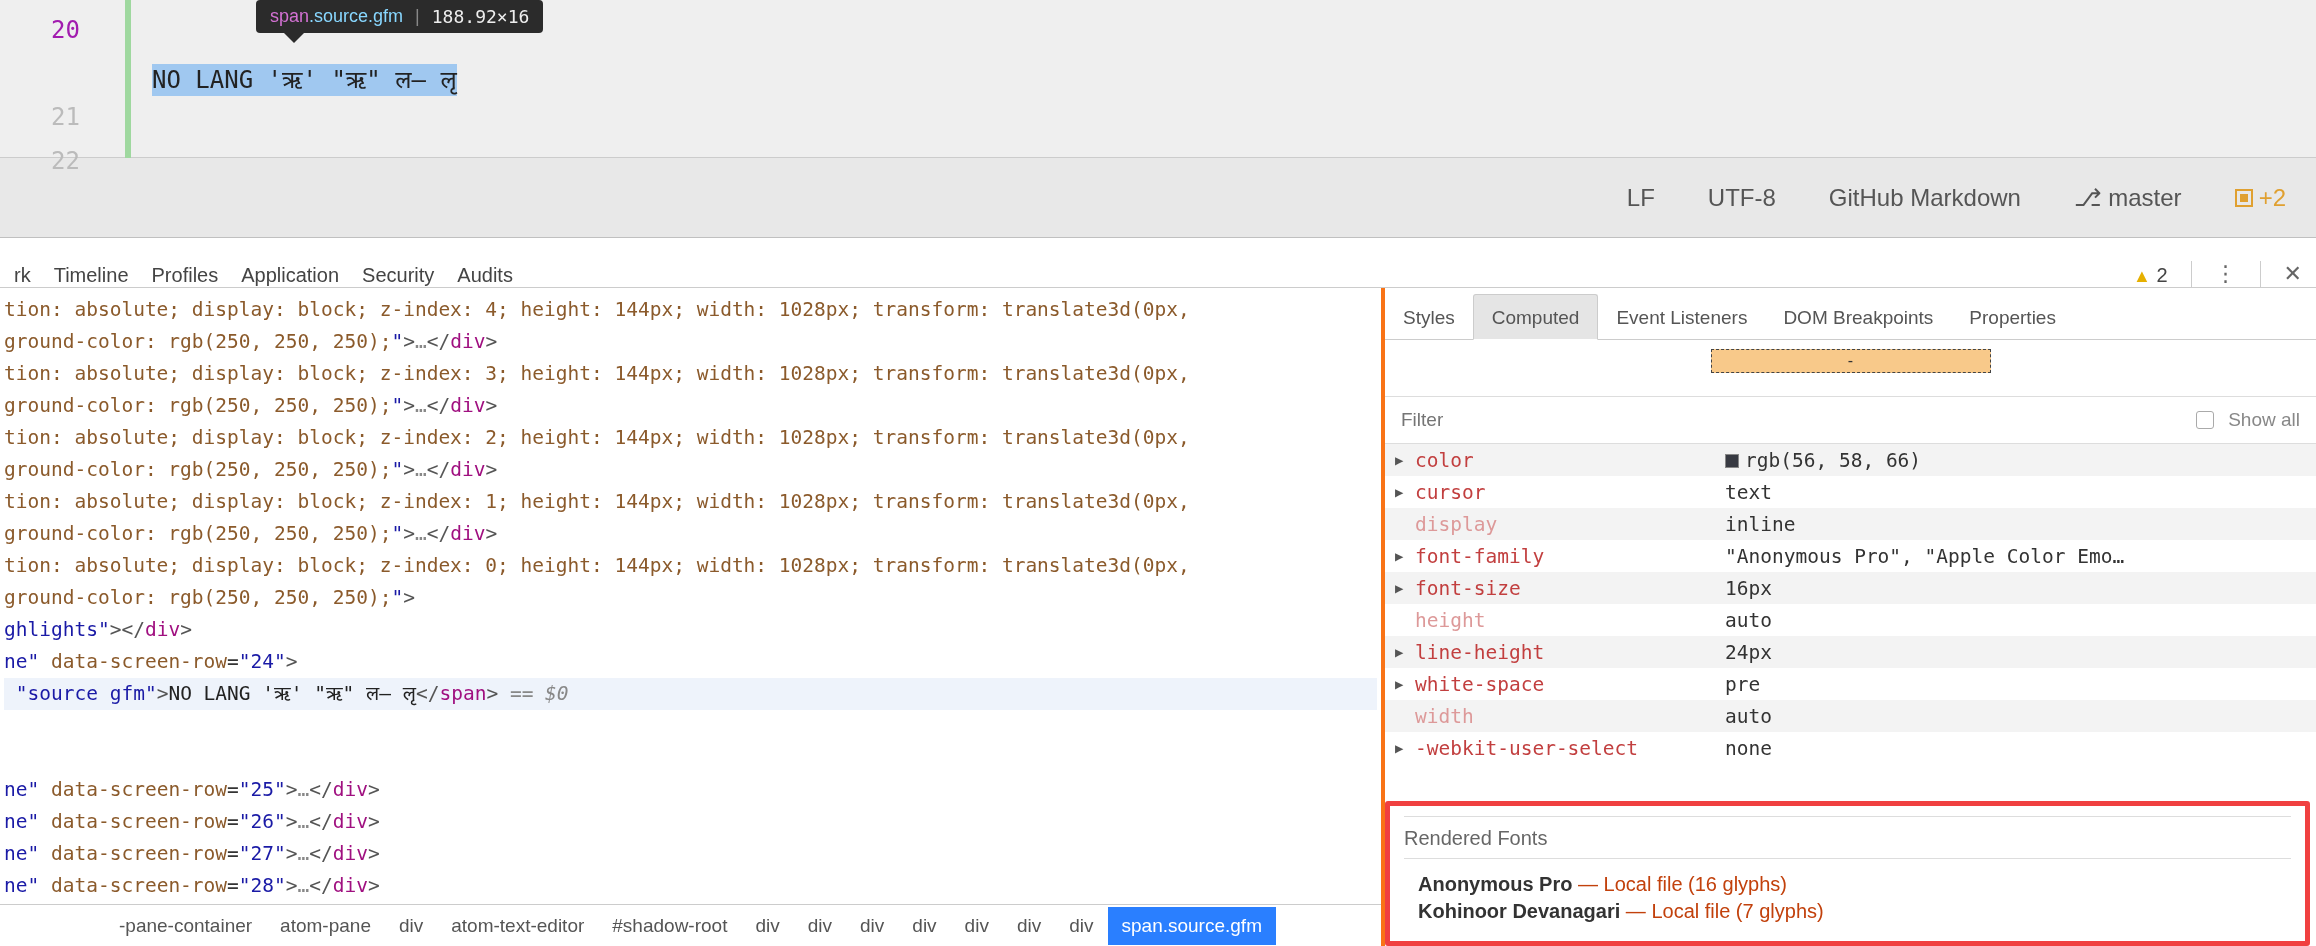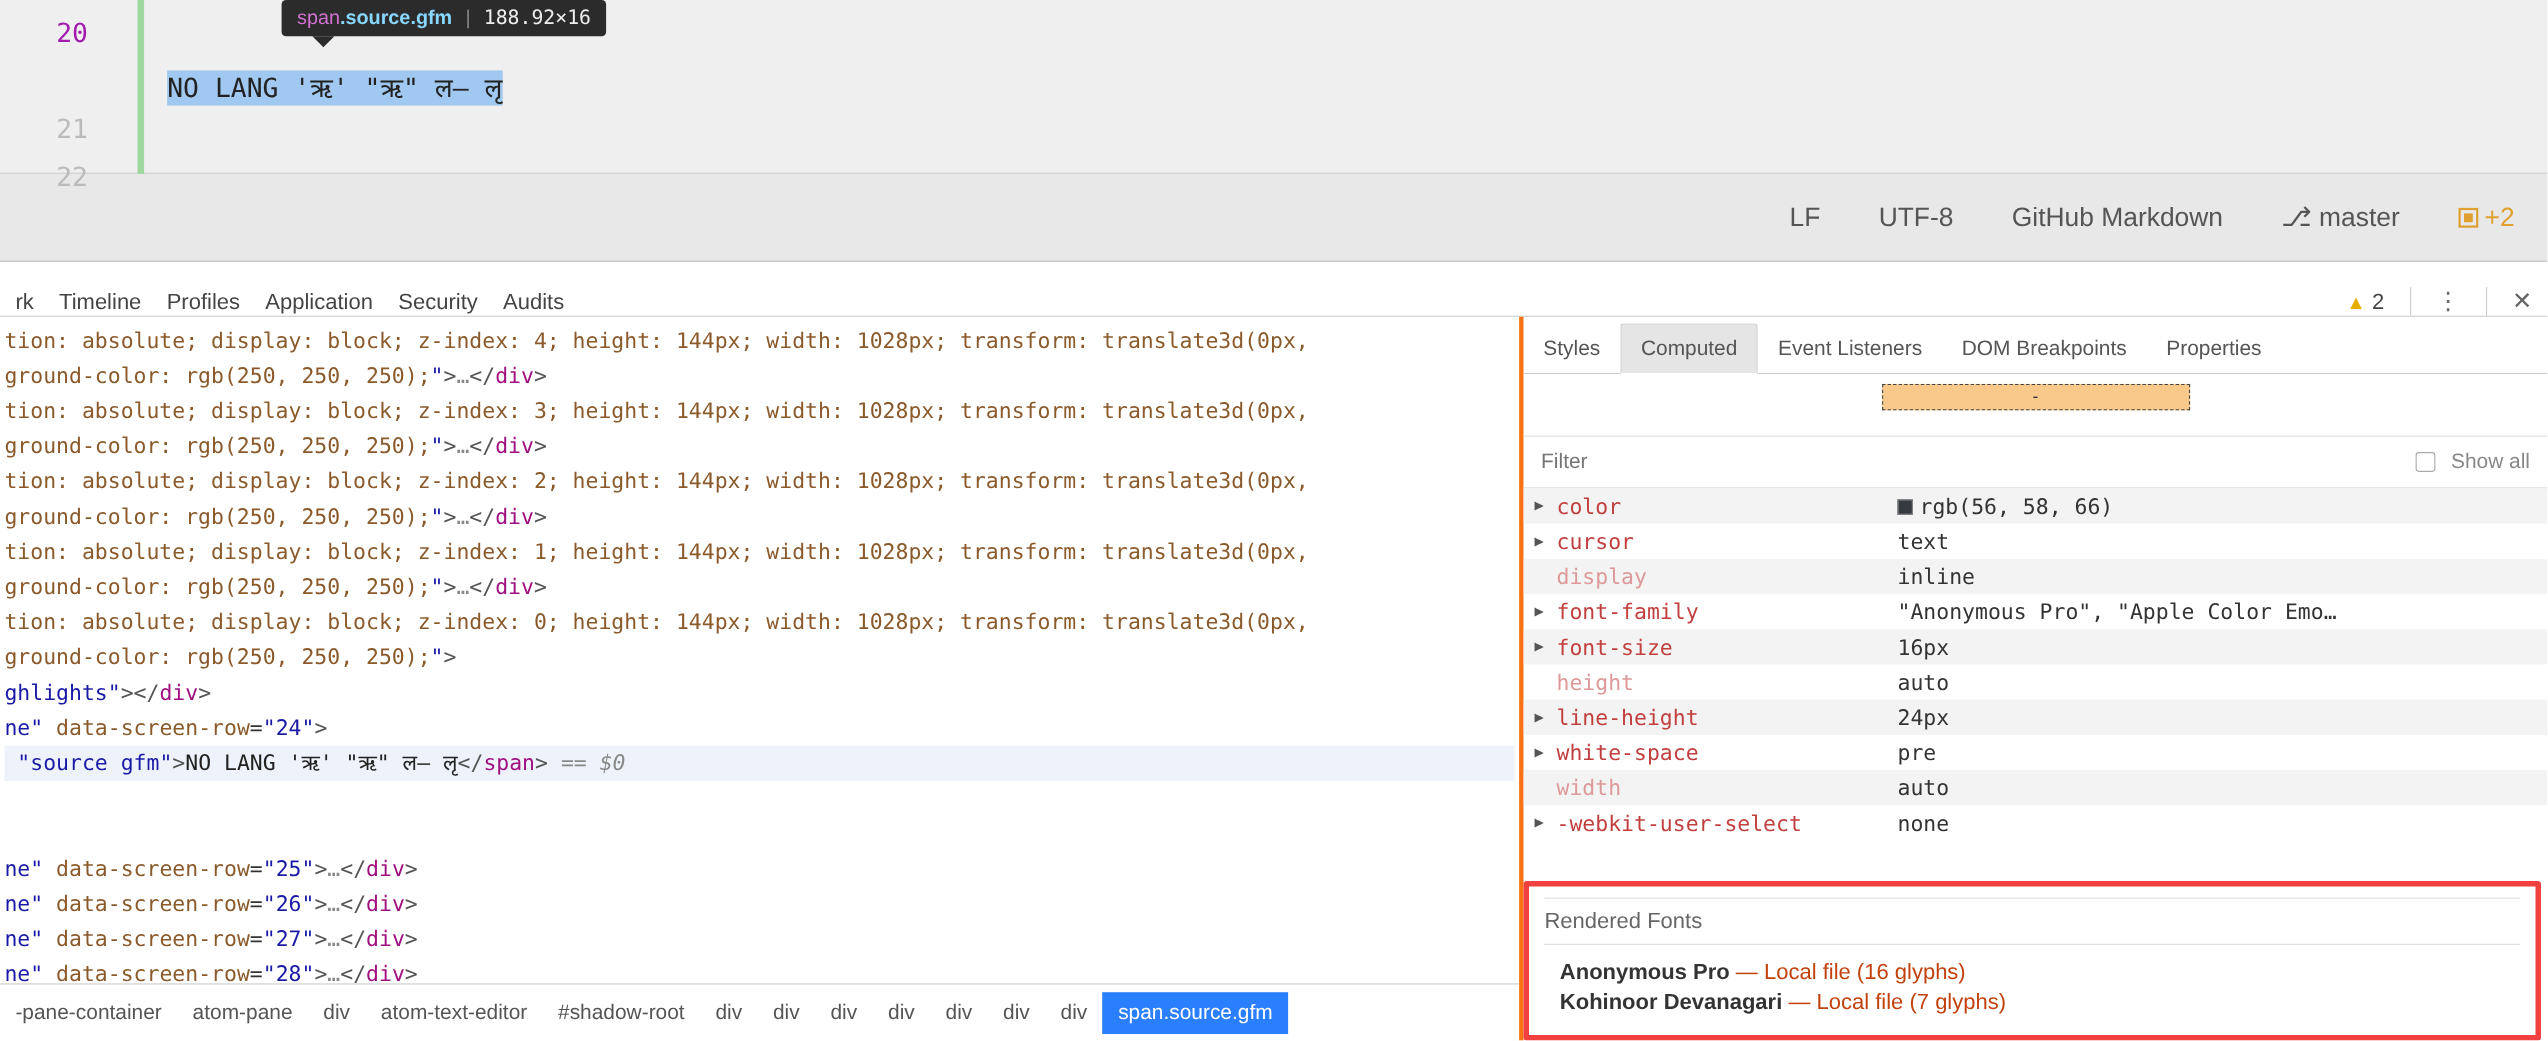--- a/index.html
+++ b/index.html
@@ -14,21 +14,21 @@
   .row22 { top:100px; height:40px; position:absolute; left:0; right:0; }
   .row20 .line-num { color:#a21caf; top:6px;padding-left:32px;}
   .row21 .line-num, .row22 .line-num { color:#bbb;margin-top:41px; }
   .row21 .line-num{ top:10px;} .row22 .line-num{top:6px;}
   .line-text { position:absolute; left:152px; top:10px; font-family:Menlo,monospace; font-size:24px; }
   .sel-text { background:#a0c8f0; color:#222; padding:2px 0; }
 
   
   .tooltip { position:absolute; left:256px; top:0; background:#2b2b2b; color:#ddd; border-radius:4px; padding:6px 14px; font-size:18px; display:flex; align-items:center; gap:12px; z-index:5;}
   .tooltip .tag { color:#d371d3; }
-  .tooltip .cls { color:#88d7ff;font-weight:bold; }
+  .tooltip .cls { color:#88d7ff; }
   .tooltip .sep { color:#888; }
   .tooltip .dim { color:#eee; font-family:Menlo,monospace;}
   .tooltip-arrow { position:absolute; left:28px; bottom:-10px; width:0; height:0; border-left:10px solid transparent; border-right:10px solid transparent; border-top:10px solid #2b2b2b; }
 
   
   .status-bar { height:80px; background:#e8e8e8; border-bottom:1px solid #c0c0c0; display:flex; justify-content:flex-end; align-items:center; padding-right:30px; gap:53px; font-size:24px; color:#555; }
   .branch-icon { display:inline-block; transform:rotate(0deg); }
   .changes { color:#e0a030; display:flex; align-items:center; gap:6px;}
   .changes-box { display:inline-block; width:18px; height:18px; border:2px solid #e0a030; position:relative;}
   .changes-box::after{content:""; position:absolute; left:3px; top:3px; width:8px; height:8px; background:#e0a030;}
@@ -49,21 +49,21 @@
   .code-block { flex:1; font-family:Menlo,monospace; font-size:19.5px; line-height:32px; padding:6px 4px; color:#333; overflow:hidden; white-space:pre; }
   .attr-name { color:#8b5a2b; }
   .attr-val { color:#1a1aa6; }
   .tagname { color:#a01080; }
   .comment { color:#888; }
   .punc { color:#555; }
   .text-content{ color:#222;}
   .eqq { color:#888; font-style:italic;}
   .hlrow { background:#eef3fb; display:block; }
 
-  .breadcrumb { height:52px; border-top:1px solid #ccc; display:flex; align-items:center; font-size:19px; color:#555; overflow:hidden;}
+  .breadcrumb { height:42px; border-top:1px solid #ccc; display:flex; align-items:center; font-size:19px; color:#555; overflow:hidden;justify-content:center;}
   .breadcrumb span { padding:0 14px; white-space:nowrap;}
   .breadcrumb .selcrumb { background:#2a7fff; color:#fff; padding:8px 14px;}
 
   
   .right-tabs { height:52px; border-bottom:1px solid #ccc; display:flex; align-items:flex-end; font-size:19px; color:#555;}
   .right-tabs .tab { padding:12px 18px 10px; cursor:pointer;}
   .right-tabs .tab.active { border:1px solid #ccc; border-bottom:1px solid #fff; background:#e5e5e5; position:relative; top:1px; border-radius:3px 3px 0 0;}
   .boxmodel { height:42px; display:flex; align-items:center; justify-content:center;}
   .boxmodel-inner { width:280px; height:24px; background:#f8c98a; border:1px dashed #444; text-align:center; line-height:22px; font-size:16px; color:#333;}
 

